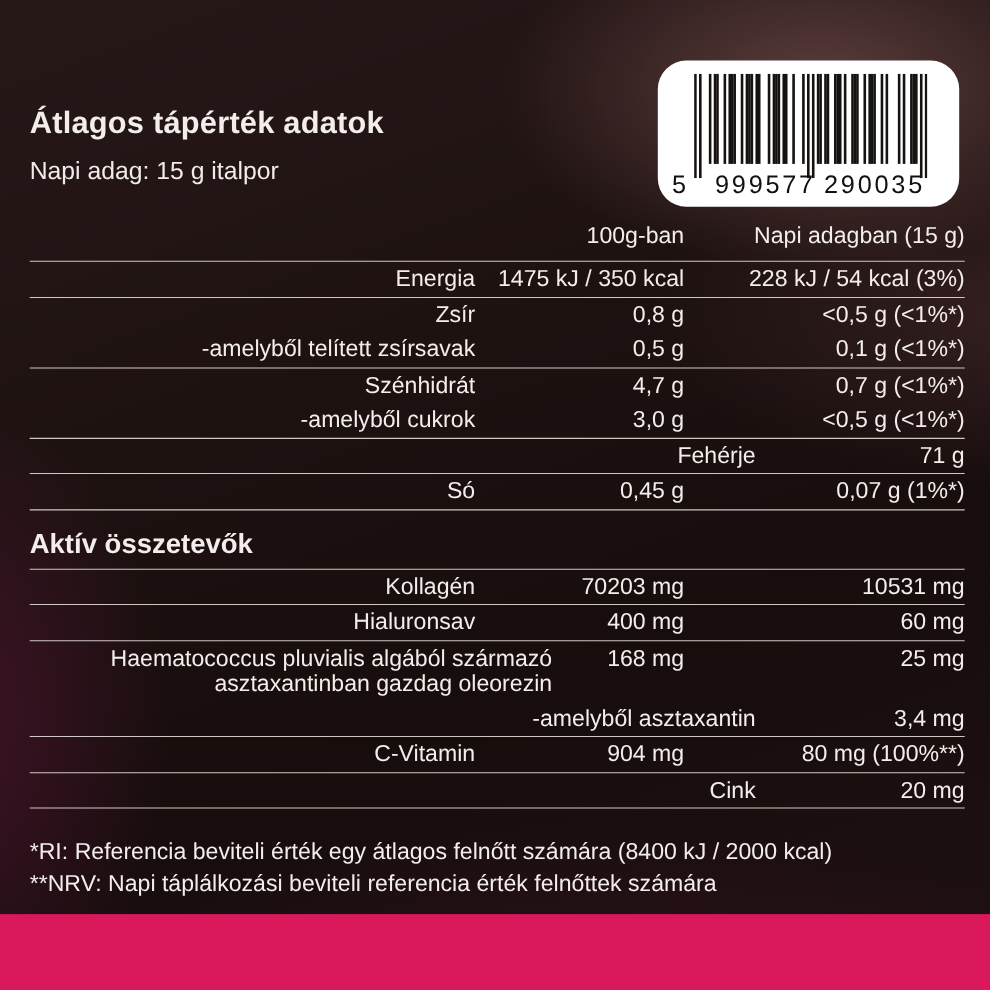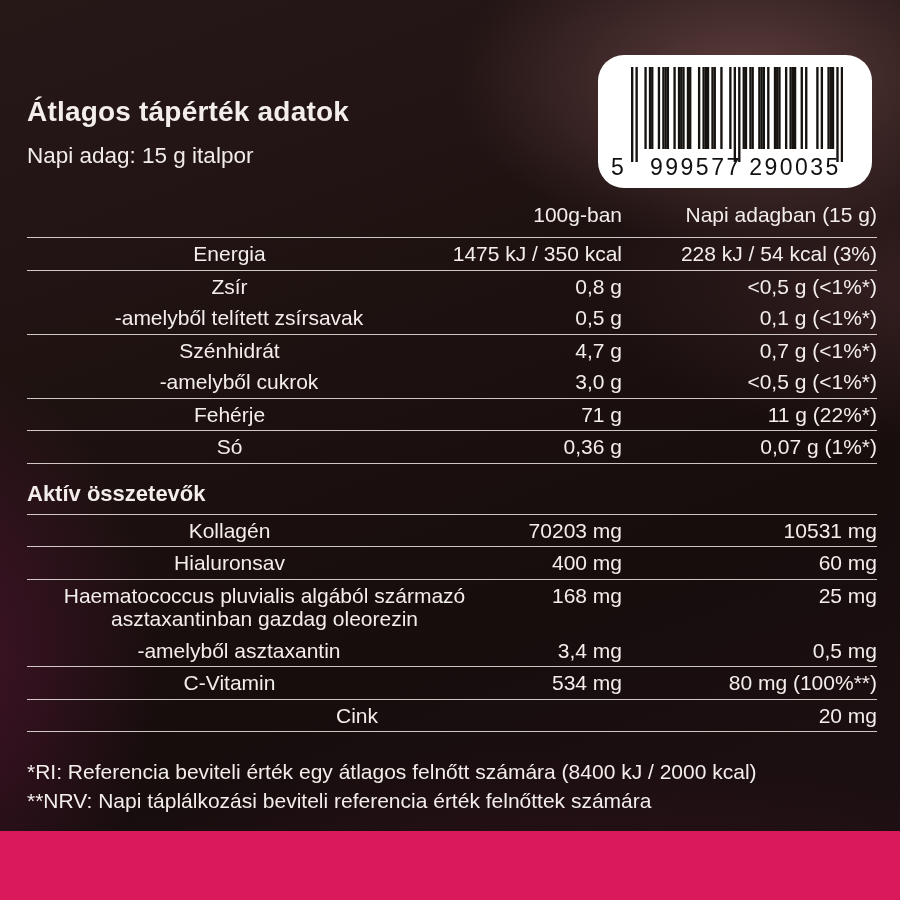--- a/index.html
+++ b/index.html
@@ -22,28 +22,28 @@
   .bclabel svg{position:absolute;left:33px;top:12px;}
   .bcdigits{position:absolute;bottom:7px;left:0;width:274px;height:26px;color:#111;font-size:23px;font-weight:400;}
   .bcdigits .d1{position:absolute;left:13px;bottom:0;}
   .bcdigits .g1{position:absolute;left:52px;width:94px;bottom:0;text-align:left;letter-spacing:2.5px;}
   .bcdigits .g2{position:absolute;left:150px;width:94px;bottom:0;text-align:center;letter-spacing:2.5px;}
   
   .tbl{position:absolute;left:27px;top:203px;width:850px;font-size:21px;}
   .colhead{display:flex;padding-bottom:10px;font-weight:normal;}
   .colhead .c1{flex:1;}
   .row{display:flex;align-items:flex-start;padding:4px 0;line-height:23.5px;}
-  .c1{flex:1;min-width:0;text-align:center;}
+  .c1{flex:1;min-width:0;text-align:right;}
   .c2{width:190px;text-align:right;white-space:nowrap;}
   .c3{width:255px;text-align:right;white-space:nowrap;}
   .row.wide .c2{width:120px;}
   .row.sub .c1{padding-left:19px;}
   .bt{border-top:1px solid rgba(238,231,228,0.85);}
   .bb{border-bottom:1px solid rgba(238,231,228,0.85);}
-  .secttl{font-weight:bold;font-size:22px;margin:17px 0 7px 0;padding:0;}
+  .secttl{font-weight:bold;font-size:25px;margin:17px 0 7px 0;padding:0;}
   .notes{margin-top:26px;line-height:28.5px;font-size:21px;}
   .notes div{white-space:nowrap;}
   
   .band{position:absolute;left:0;bottom:0;width:900px;height:69px;background:#d9195b;}
 </style>
 </head>
 <body>
 
 <div class="page">
 
@@ -140,25 +140,24 @@
       <span class="c3">0,7 g (&lt;1%*)</span>
     </div>
     <div class="row sub">
       <span class="c1">-amelyből cukrok</span>
       <span class="c2">3,0 g</span>
       <span class="c3">&lt;0,5 g (&lt;1%*)</span>
     </div>
     <div class="row bt">
       <span class="c1">Fehérje</span>
       <span class="c2">71 g</span>
-      <span class="c3">11 g (22%*)</span>
     </div>
     <div class="row bt bb">
       <span class="c1">Só</span>
-      <span class="c2">0,36 g</span>
+      <span class="c2">0,45 g</span>
       <span class="c3">0,07 g (1%*)</span>
     </div>
 
     <div class="secttl">Aktív összetevők</div>
 
     <div class="row bt">
       <span class="c1">Kollagén</span>
       <span class="c2">70203 mg</span>
       <span class="c3">10531 mg</span>
     </div>
@@ -168,25 +167,24 @@
       <span class="c3">60 mg</span>
     </div>
     <div class="row bt wide">
       <span class="c1">Haematococcus pluvialis algából származó asztaxantinban gazdag oleorezin</span>
       <span class="c2">168 mg</span>
       <span class="c3">25 mg</span>
     </div>
     <div class="row sub">
       <span class="c1">-amelyből asztaxantin</span>
       <span class="c2">3,4 mg</span>
-      <span class="c3">0,5 mg</span>
     </div>
     <div class="row bt">
       <span class="c1">C-Vitamin</span>
-      <span class="c2">534 mg</span>
+      <span class="c2">904 mg</span>
       <span class="c3">80 mg (100%**)</span>
     </div>
     <div class="row bt bb">
       <span class="c1">Cink</span>
       <span class="c2">20 mg</span>
     </div>
 
     <div class="notes">
       <div>*RI: Referencia beviteli érték egy átlagos felnőtt számára (8400 kJ / 2000 kcal)</div>
       <div>**NRV: Napi táplálkozási beviteli referencia érték felnőttek számára</div>

